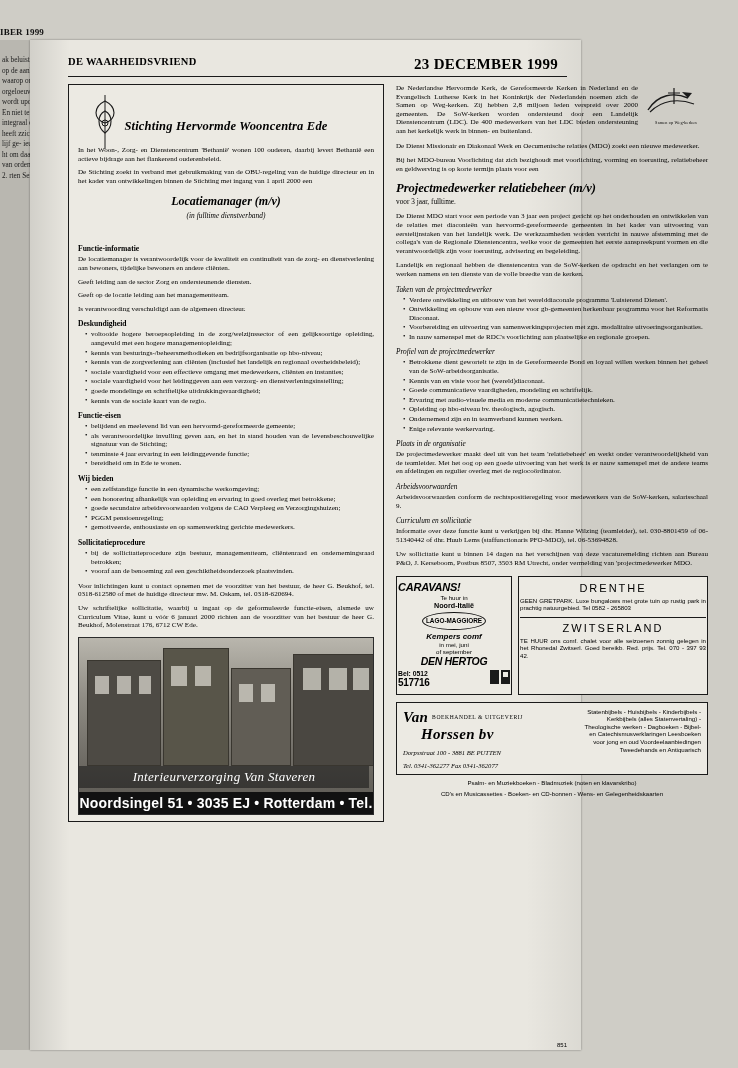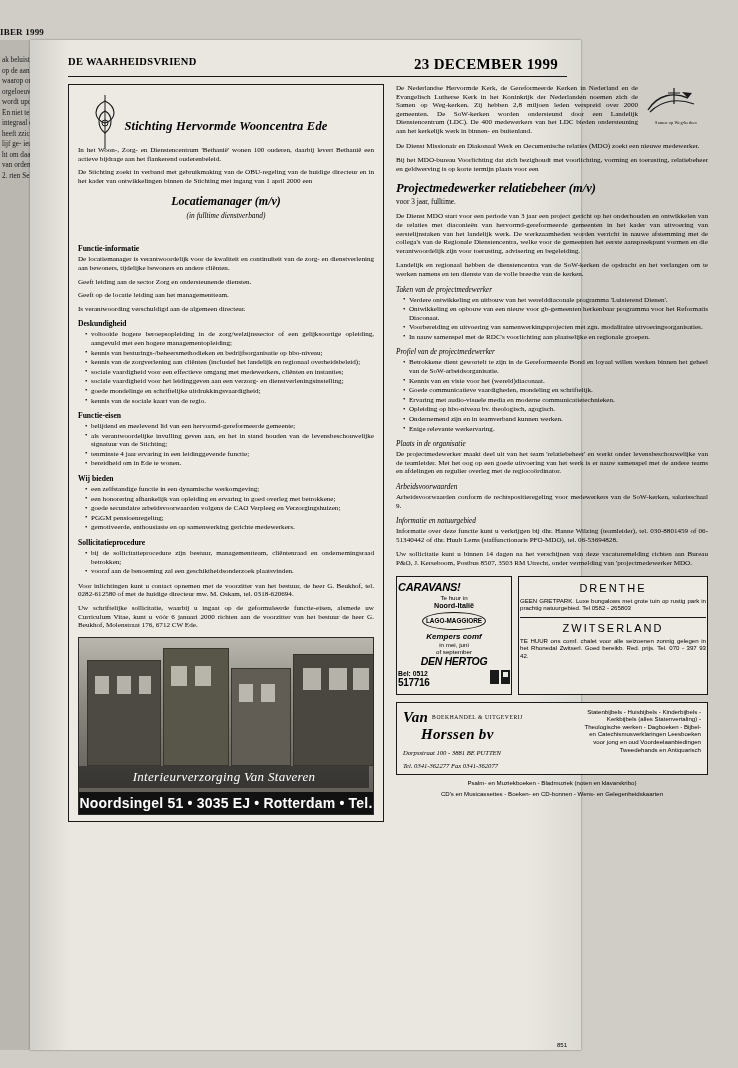--- a/index.html
+++ b/index.html
@@ -201,21 +201,21 @@
             <li>PGGM pensioenregeling;</li>
             <li>gemotiveerde, enthousiaste en op samenwerking gerichte medewerkers.</li>
           </ul>
 
           <h4 class="sec">Sollicitatieprocedure</h4>
           <ul class="dash">
             <li>bij de sollicitatieprocedure zijn bestuur, managementteam, cliëntenraad en ondernemingsraad betrokken;</li>
             <li>vooraf aan de benoeming zal een geschiktheidsonderzoek plaatsvinden.</li>
           </ul>
 
-          <p class="body" style="margin-top:6px">Voor inlichtingen kunt u contact opnemen met de voorzitter van het bestuur, de heer G. Beukhof, tel. 0282-612580 of met de huidige directeur mw. M. Oskam, tel. 0318-620694.</p>
+          <p class="body" style="margin-top:6px">Voor inlichtingen kunt u contact opnemen met de voorzitter van het bestuur, de heer G. Beukhof, tel. 0318-612580 of met de huidige directeur mw. M. Oskam, tel. 0318-620694.</p>
           <p class="body">Uw schriftelijke sollicitatie, waarbij u ingaat op de geformuleerde functie-eisen, alsmede uw Curriculum Vitae, kunt u vóór 6 januari 2000 richten aan de voorzitter van het bestuur de heer G. Beukhof, Molenstraat 176, 6712 CW Ede.</p>
 
           <div class="photo">
             <div class="bldg" style="left:8px;width:72px;height:104px;"></div>
             <div class="bldg" style="left:84px;width:64px;height:116px;background:#585549;"></div>
             <div class="bldg" style="left:152px;width:58px;height:96px;background:#615d55;"></div>
             <div class="bldg" style="left:214px;width:84px;height:110px;background:#4a4741;"></div>
             <div class="win" style="left:16px;bottom:120px;width:14px;height:18px;"></div>
             <div class="win" style="left:38px;bottom:120px;width:14px;height:18px;"></div>
             <div class="win" style="left:60px;bottom:120px;width:12px;height:18px;"></div>
@@ -268,26 +268,26 @@
           <li>Betrokkene dient gewortelt te zijn in de Gereformeerde Bond en loyaal willen werken binnen het geheel van de SoW-arbeidsorganisatie.</li>
           <li>Kennis van en visie voor het (wereld)diaconaat.</li>
           <li>Goede communicatieve vaardigheden, mondeling en schriftelijk.</li>
           <li>Ervaring met audio-visuele media en moderne communicatietechnieken.</li>
           <li>Opleiding op hbo-niveau bv. theologisch, agogisch.</li>
           <li>Ondernemend zijn en in teamverband kunnen werken.</li>
           <li>Enige relevante werkervaring.</li>
         </ul>
 
         <div class="rsub">Plaats in de organisatie</div>
-        <p class="rtxt">De projectmedewerker maakt deel uit van het team 'relatiebeheer' en werkt onder levensbeschouwelijke van de teamleider. Met het oog op een goede uitvoering van het werk is er nauw samenspel met de andere teams en afdelingen en regulier overleg met de regiocoördinator.</p>
+        <p class="rtxt">De projectmedewerker maakt deel uit van het team 'relatiebeheer' en werkt onder verantwoordelijkheid van de teamleider. Met het oog op een goede uitvoering van het werk is er nauw samenspel met de andere teams en afdelingen en regulier overleg met de regiocoördinator.</p>
 
         <div class="rsub">Arbeidsvoorwaarden</div>
         <p class="rtxt">Arbeidsvoorwaarden conform de rechtspositieregeling voor medewerkers van de SoW-kerken, salarisschaal 9.</p>
 
-        <div class="rsub">Informatie en natuurgebied</div>
+        <div class="rsub">Curriculum en sollicitatie</div>
         <p class="rtxt">Informatie over deze functie kunt u verkrijgen bij dhr. Hanne Wilzing (teamleider), tel. 030-8801459 of 06-51340442 of dhr. Huub Lems (staffunctionaris PFO-MDO), tel. 06-53694828.</p>
 
         <p class="rtxt">Uw sollicitatie kunt u binnen 14 dagen na het verschijnen van deze vacaturemelding richten aan Bureau P&amp;O, J. Kerseboom, Postbus 8507, 3503 RM Utrecht, onder vermelding van 'projectmedewerker MDO.</p>
 
         <div class="adrow">
 
           <div class="adbox caravans">
             <div class="t1">CARAVANS!</div>
             <div class="t2">Te huur in</div>
             <div class="t3">Noord-Italië</div>

